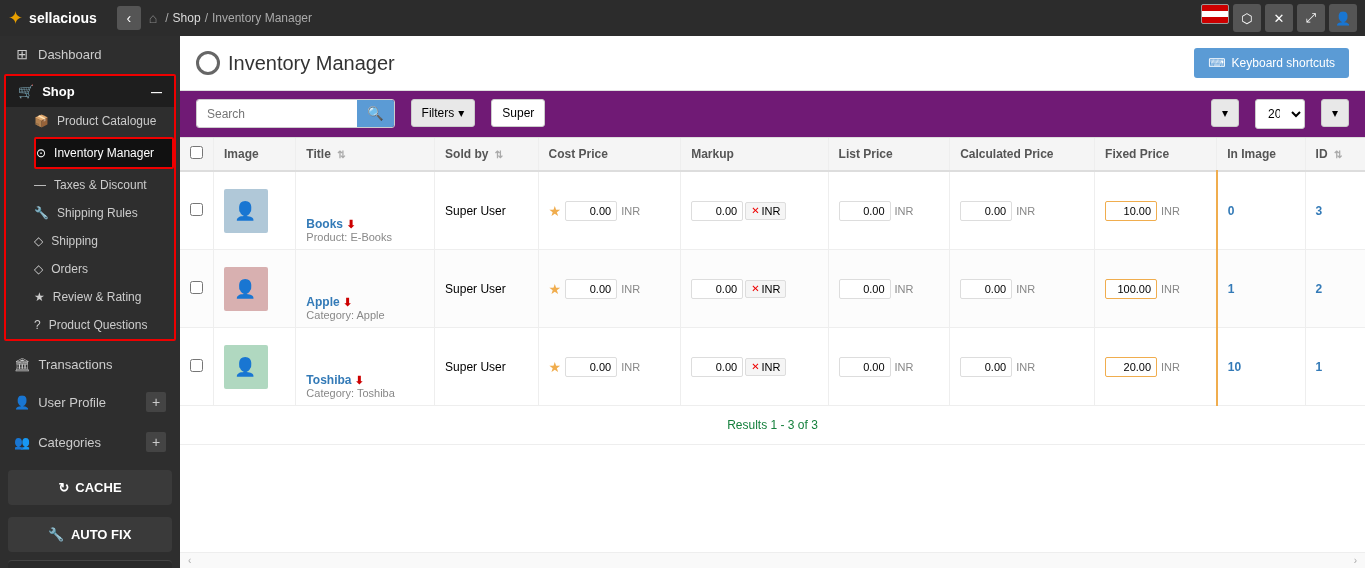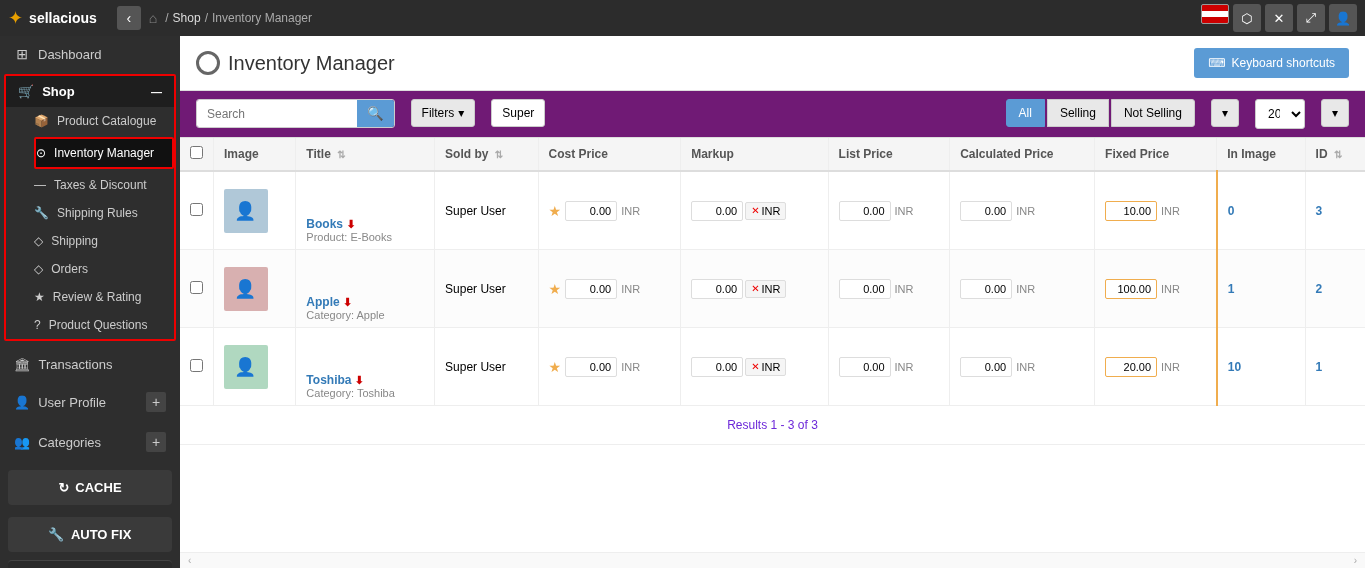--- a/index.html
+++ b/index.html
@@ -75,21 +75,21 @@
     .price-cell { display: flex; align-items: center; gap: 4px; }
     .price-input { width: 52px; border: 1px solid #ddd; padding: 3px 5px; border-radius: 2px; font-size: 11px; text-align: right; }
     .currency-label { color: #888; font-size: 11px; }
     .markup-cell { display: flex; align-items: center; gap: 2px; }
     .markup-input { width: 52px; border: 1px solid #ddd; padding: 3px 5px; border-radius: 2px; font-size: 11px; text-align: right; }
     .inr-tag { background: #f5f5f5; border: 1px solid #ddd; padding: 2px 5px; font-size: 11px; border-radius: 2px; display: flex; align-items: center; gap: 2px; }
     .inr-x { color: #e00; font-size: 10px; cursor: pointer; }
     .star-icon { color: #f0ad4e; font-size: 14px; cursor: pointer; }
     .stock-link { color: #337ab7; text-decoration: none; font-weight: bold; }
     .id-link { color: #337ab7; text-decoration: none; font-weight: bold; }
-    .results-row { text-align: center; padding: 12px; color: #6d28d9; font-size: 12px; margin-top: 16px; }
+    .results-row { text-align: center; padding: 12px; color: #15803d; font-size: 12px; margin-top: 16px; }
     .checkbox-col { width: 30px; text-align: center; }
     .sort-arrow { color: #aaa; font-size: 10px; margin-left: 3px; }
     .scroll-bar-hint { display: flex; align-items: center; justify-content: space-between; background: #f9f9f9; padding: 2px 8px; font-size: 10px; color: #aaa; border-top: 1px solid #eee; flex-shrink: 0; }
   </style>
 </head>
 <body>
 
 <div class="topbar">
   <div class="logo">
     <span style="color:#e8a000; font-size:18px;">✦</span>
@@ -227,31 +227,20 @@
       <button class="filter-btn">
         <span>Filters</span>
         <span>▾</span>
       </button>
       <button class="clear-btn">
         <span>Super</span>
       </button>
 
       <div style="flex:1;"></div>
 
-      <div class="filter-group">
-        <button class="filter-tab active">
-          <span>All</span>
-        </button>
-        <button class="filter-tab">
-          <span>Selling</span>
-        </button>
-        <button class="filter-tab">
-          <span>Not Selling</span>
-        </button>
-      </div>
 
       <button class="filter-btn">▾</button>
       <select class="per-page-select"><option value="20">20</option><option value="50">50</option><option value="100">100</option></select>
       <button class="filter-btn">▾</button>
     </div>
 
     <div class="table-container">
       <table>
         <thead>
           <tr>

